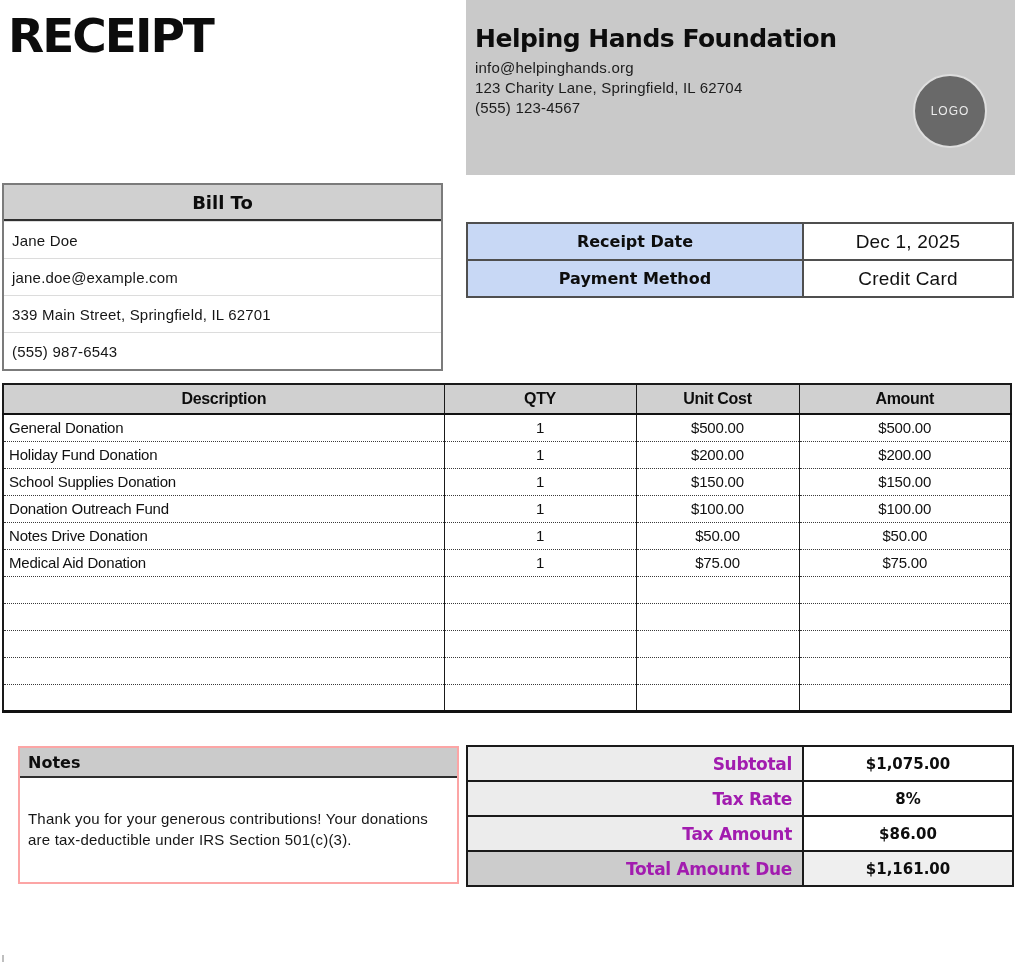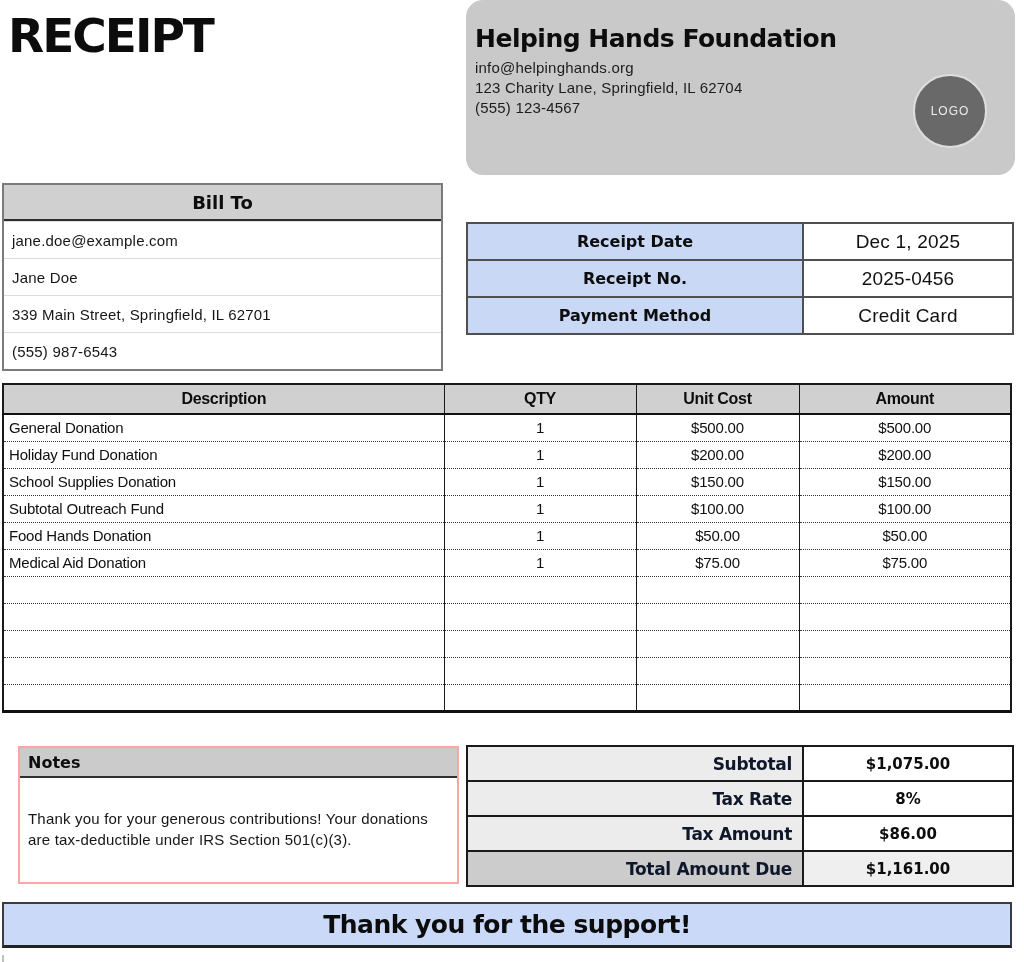--- a/index.html
+++ b/index.html
@@ -12,21 +12,21 @@
   
   .receipt-title {
     position:absolute; left:8px; top:8px;
     font-family:"DejaVu Sans", sans-serif; font-weight:bold;
     font-size:47px; letter-spacing:-2px; color:#0c0c0c;
   }
 
   
   .company-box {
     position:absolute; left:466px; top:0; width:549px; height:175px;
-    background:#c9c9c9; padding:24px 0 0 9px;border-radius:17px;
+    background:#c9c9c9; padding:24px 0 0 9px;
   }
   .company-name {
     font-family:"DejaVu Sans", sans-serif; font-weight:bold;
     font-size:25px; letter-spacing:-0.5px; color:#0d0d0d; margin-bottom:5px;
   }
   .company-line { font-size:15px; line-height:20px; letter-spacing:0.2px; color:#1c1c1c; }
   .logo-circle {
     position:absolute; left:447px; top:74px; width:74px; height:74px;
     border-radius:50%; background:#696969; border:2px solid #dedede;
     display:flex; align-items:center; justify-content:center;
@@ -90,21 +90,21 @@
     height:102px; display:flex; align-items:center;
     padding:0 14px 0 8px; font-size:15px; line-height:21px; letter-spacing:0.2px; color:#161616;
   }
 
   
   .totals-table { position:absolute; left:466px; top:745px; width:546px; }
   .totals-table td { border:2px solid #1a1a1a; height:35px; vertical-align:middle; }
   .totals-table td.label {
     background:#ececec; text-align:right; padding-right:10px;
     font-family:"DejaVu Sans", sans-serif; font-weight:bold; font-size:17px;
-    letter-spacing:-0.3px; color:#0f172a;
+    letter-spacing:-0.3px; color:#a21caf;
   }
   .totals-table td.value {
     background:#ffffff; text-align:center;
     font-family:"DejaVu Sans", sans-serif; font-weight:bold; font-size:15px; color:#0d0d0d;
   }
   .totals-table tr.emph td.label { background:#cccccc; }
   .totals-table tr.emph td.value { background:#efefef; }
 
   
   .banner {
@@ -132,39 +132,35 @@
     <div class="company-line">info@helpinghands.org</div>
     <div class="company-line">123 Charity Lane, Springfield, IL 62704</div>
     <div class="company-line">(555) 123-4567</div>
     <div class="logo-circle">
       <span>LOGO</span>
     </div>
   </div>
 
   <div class="billto-box">
     <div class="box-header center">Bill To</div>
+    <div class="billto-row">Jane Doe</div>
     <div class="billto-row">jane.doe@example.com</div>
-    <div class="billto-row">Jane Doe</div>
     <div class="billto-row">339 Main Street, Springfield, IL 62701</div>
     <div class="billto-row">(555) 987-6543</div>
   </div>
 
   <table class="info-table">
     <colgroup>
         <col style="width:336px">
         <col style="width:210px">
       </colgroup>
     <tbody id="info-body">
         <tr>
           <td class="label">Receipt Date</td>
           <td class="value">Dec 1, 2025</td>
-        </tr>
-        <tr>
-          <td class="label">Receipt No.</td>
-          <td class="value">2025-0456</td>
         </tr>
         <tr>
           <td class="label">Payment Method</td>
           <td class="value">Credit Card</td>
         </tr>
       </tbody>
   </table>
 
   <table class="items-table">
     <colgroup>
@@ -194,27 +190,27 @@
           <td>$200.00</td>
           <td>$200.00</td>
         </tr>
         <tr>
           <td class="desc">School Supplies Donation</td>
           <td>1</td>
           <td>$150.00</td>
           <td>$150.00</td>
         </tr>
         <tr>
-          <td class="desc">Subtotal Outreach Fund</td>
+          <td class="desc">Donation Outreach Fund</td>
           <td>1</td>
           <td>$100.00</td>
           <td>$100.00</td>
         </tr>
         <tr>
-          <td class="desc">Food Hands Donation</td>
+          <td class="desc">Notes Drive Donation</td>
           <td>1</td>
           <td>$50.00</td>
           <td>$50.00</td>
         </tr>
         <tr>
           <td class="desc">Medical Aid Donation</td>
           <td>1</td>
           <td>$75.00</td>
           <td>$75.00</td>
         </tr>
@@ -274,17 +270,16 @@
           <td class="label">Tax Amount</td>
           <td class="value">$86.00</td>
         </tr>
         <tr class="emph">
           <td class="label">Total Amount Due</td>
           <td class="value">$1,161.00</td>
         </tr>
       </tbody>
   </table>
 
-  <div class="banner">Thank you for the support!</div>
 
   <div class="bottom-sliver"></div>
 
 </div>
 
 </body></html>

